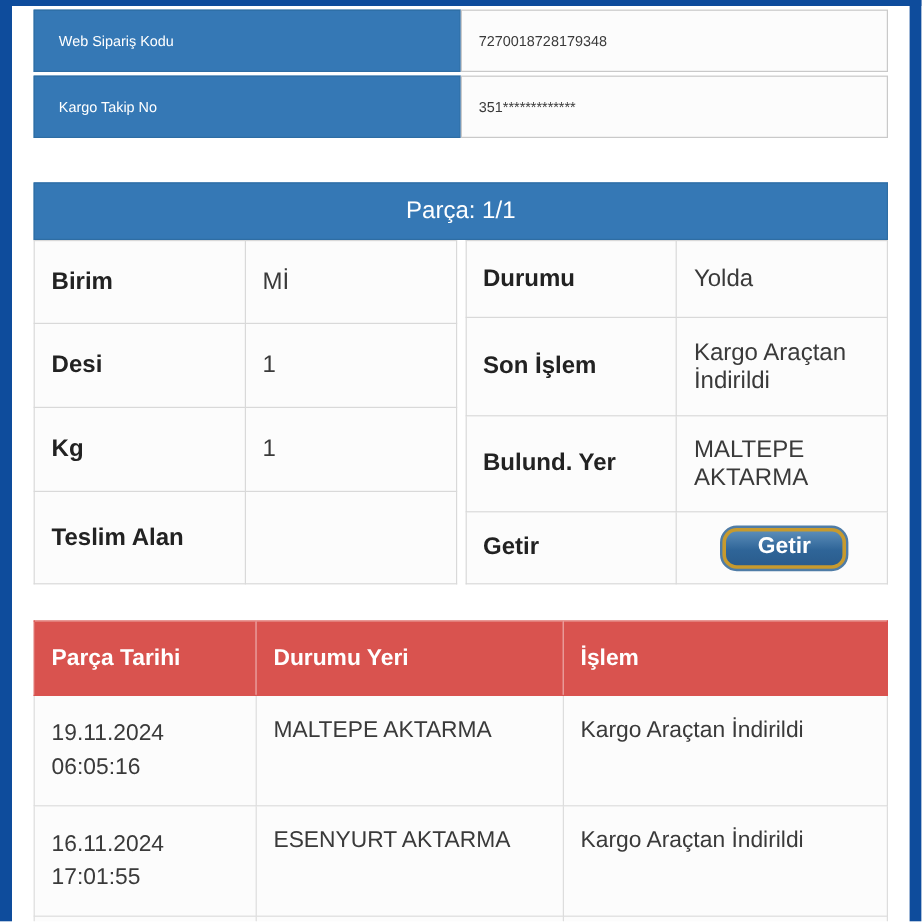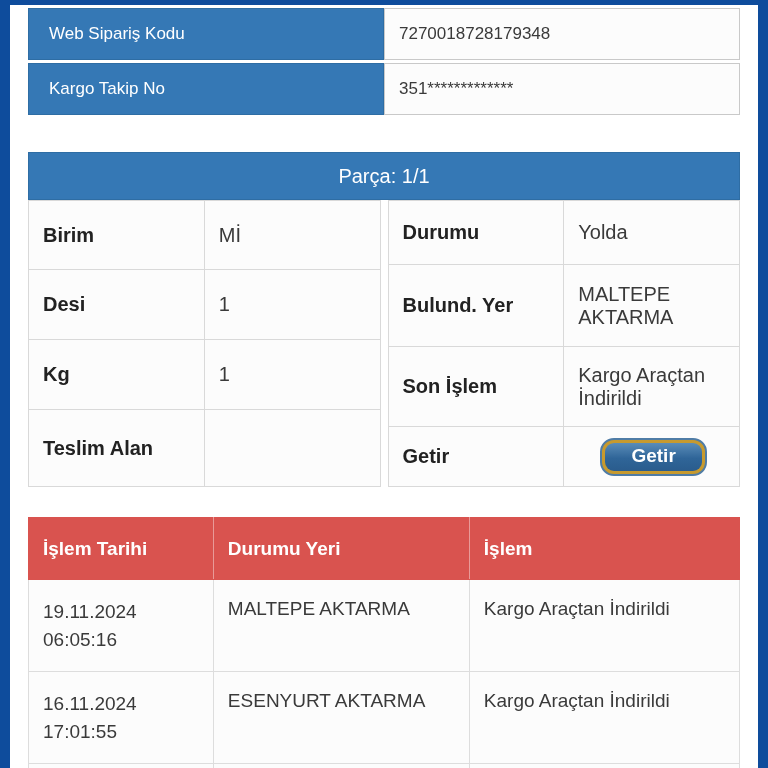--- a/index.html
+++ b/index.html
@@ -14,21 +14,21 @@
     border-left: 10px solid #0e4c9c;
     border-right: 10px solid #0e4c9c;
     border-top: 5px solid #0e4c9c;
     background: #ffffff;
     overflow: hidden;
   }
   .content { padding: 0 18px; }
 
   
   .top-table { width: 100%; border-collapse: separate; border-spacing: 0 3px; }
-  .top-table td { font-size: 17px; vertical-align: middle; }
+  .top-table td { font-size: 12px; vertical-align: middle; }
   .top-table .kcell {
     width: 50%;
     background: #3578b5;
     border: 1px solid #2e6da4;
     color: #ffffff;
     padding: 13px 12px 13px 20px;
     height: 52px;
   }
   .top-table .vcell {
     background: #fcfcfc;
@@ -164,26 +164,26 @@
           </tbody>
         </table>
 
         <table class="half-table right-table">
           <tbody>
             <tr>
               <td class="lbl">Durumu</td>
               <td>Yolda</td>
             </tr>
             <tr>
+              <td class="lbl">Son İşlem</td>
+              <td>Kargo Araçtan İndirildi</td>
+            </tr>
+            <tr>
               <td class="lbl">Bulund. Yer</td>
               <td>MALTEPE AKTARMA</td>
-            </tr>
-            <tr>
-              <td class="lbl">Son İşlem</td>
-              <td>Kargo Araçtan İndirildi</td>
             </tr>
             <tr>
               <td class="lbl">Getir</td>
               <td class="btn-cell">
                 <span class="getir-outer">
                   <span class="getir-inner">Getir</span>
                 </span>
               </td>
             </tr>
           </tbody>
@@ -193,21 +193,21 @@
     </div>
 
     <table class="history-table">
       <colgroup>
           <col class="c1">
           <col class="c2">
           <col class="c3">
         </colgroup>
       <thead>
         <tr>
-          <th>İşlem Tarihi</th>
+          <th>Parça Tarihi</th>
           <th>Durumu Yeri</th>
           <th>İşlem</th>
         </tr>
       </thead>
       <tbody>
         <tr>
           <td>
             <span class="dt-date">19.11.2024</span>
             <span class="dt-time">06:05:16</span>
           </td>

